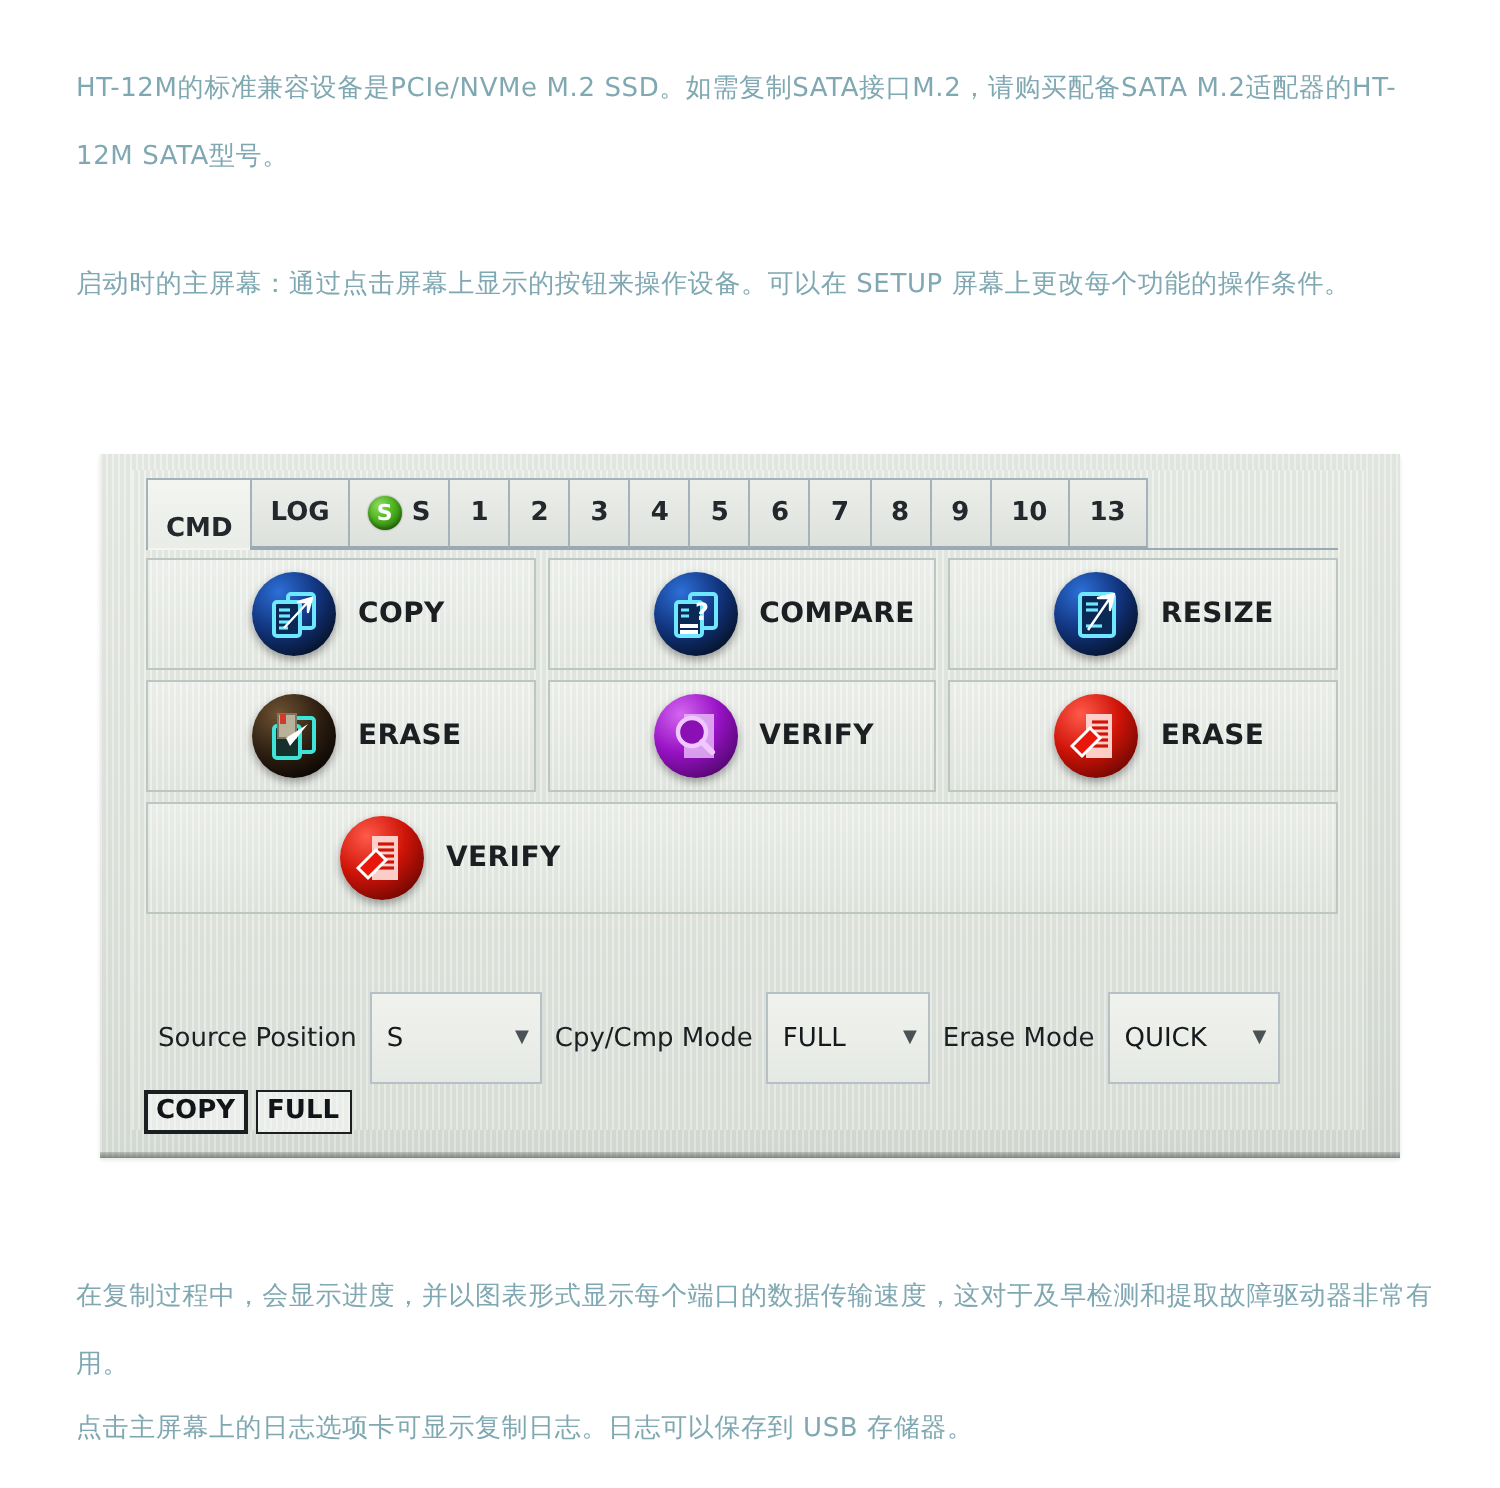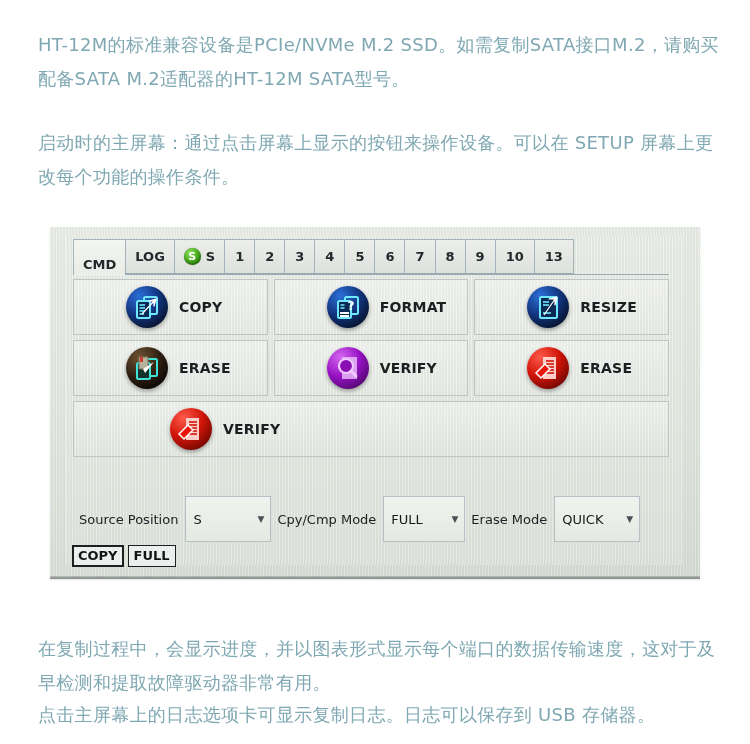--- a/index.html
+++ b/index.html
@@ -13,21 +13,21 @@
     position: relative;
     overflow: hidden;
     font-family: "Liberation Sans", sans-serif;
   }
 
   
   .para {
     position: absolute;
     color: #7fa8b2;
     font-family: "DejaVu Sans", sans-serif;
-    font-size: 18px;
+    font-size: 13px;
     line-height: 34px;
     letter-spacing: 0.3px;
     white-space: pre-wrap;
   }
   #para-intro { left: 38px; top: 28px; width: 688px; }
   #para-startup { left: 38px; top: 126px; width: 688px; }
   #para-progress { left: 38px; top: 632px; width: 688px; }
   #para-log { left: 38px; top: 698px; width: 688px; }
 
   
@@ -302,21 +302,21 @@
             <svg width="42" height="42" viewBox="0 0 42 42">
               <rect x="18" y="11" width="13" height="17" rx="1.5" fill="none" stroke="#6fe8ff" stroke-width="2"></rect>
               <rect x="11" y="15" width="13" height="17" rx="1.5" fill="#0a2a55" stroke="#6fe8ff" stroke-width="2"></rect>
               <line x1="13.5" y1="19" x2="17.5" y2="19" stroke="#6fe8ff" stroke-width="1.5"></line>
               <line x1="13.5" y1="22" x2="17.5" y2="22" stroke="#6fe8ff" stroke-width="1.5"></line>
               <rect x="13" y="26" width="9" height="2" fill="#ffffff"></rect>
               <rect x="13" y="29" width="9" height="2" fill="#ffffff"></rect>
               <text x="24" y="24" font-family="DejaVu Sans" font-size="12" font-weight="bold" fill="#ffffff" text-anchor="middle">?</text>
             </svg>
           </span>
-          <span class="fn-label">FORMAT</span>
+          <span class="fn-label">COMPARE</span>
         </div>
 
         <div class="fn-btn">
           <span class="ic ic-blue">
             <svg width="42" height="42" viewBox="0 0 42 42">
               <rect x="13" y="11" width="17" height="21" rx="1.5" fill="#0a2a55" stroke="#6fe8ff" stroke-width="2"></rect>
               <line x1="16" y1="16" x2="22" y2="16" stroke="#6fe8ff" stroke-width="1.6"></line>
               <line x1="16" y1="19" x2="22" y2="19" stroke="#6fe8ff" stroke-width="1.6"></line>
               <line x1="16" y1="27" x2="24" y2="27" stroke="#6fe8ff" stroke-width="1.6"></line>
               <path d="M17 29 L28 13 L28 19 L30 11 L22 13 L28 13" fill="#ffffff" stroke="#ffffff" stroke-width="1.2" stroke-linejoin="round"></path>

